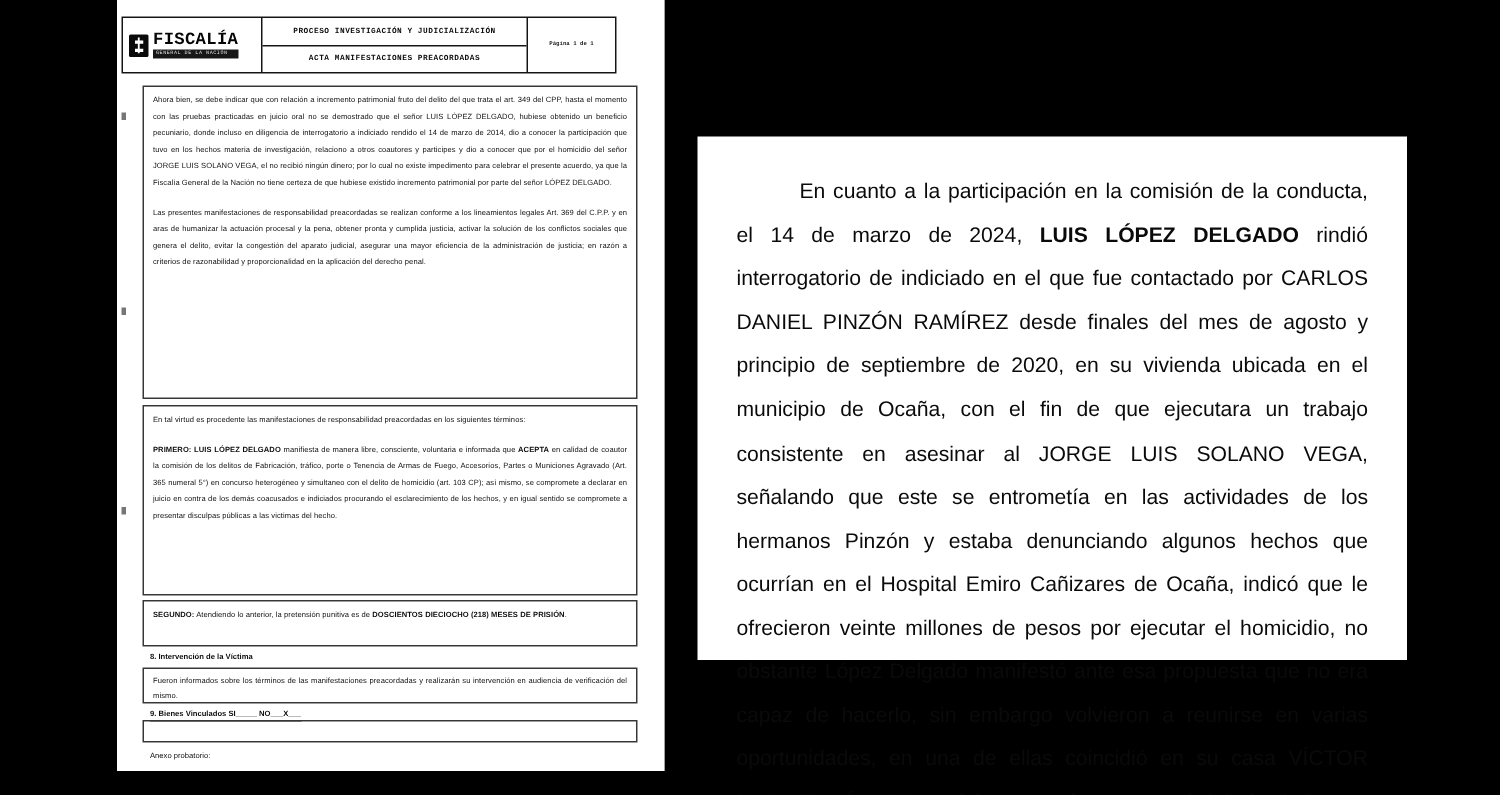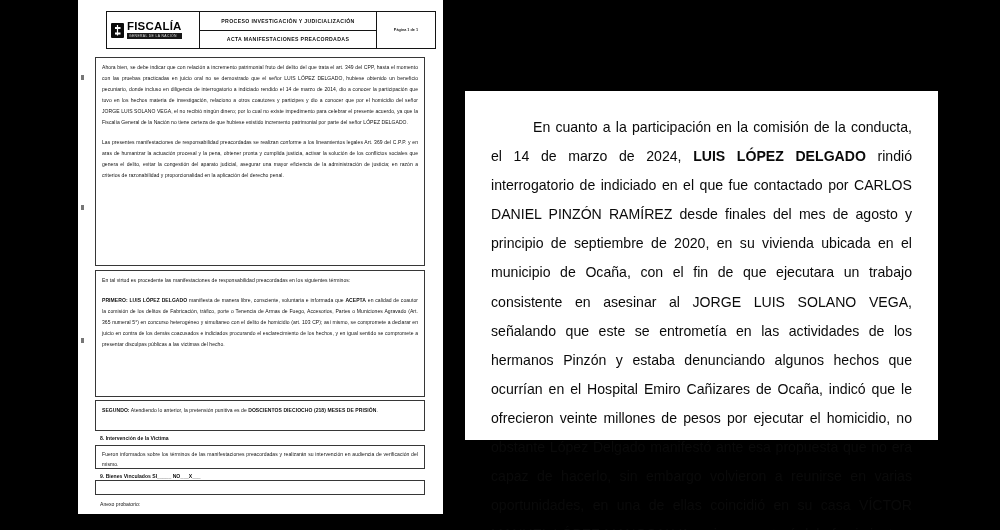--- a/index.html
+++ b/index.html
@@ -22,23 +22,23 @@
     filter:blur(0.32px) contrast(1.06);
   }
   
   .margin-tick{
     position:absolute;left:3px;width:3px;height:5px;background:#4a4a4a;
     opacity:.75;
   }
 
   
   #doc-header{
-    position:absolute;left:28px;top:11px;width:330px;height:38px;
+    position:absolute;left:3px;top:11px;width:330px;height:38px;
     border:1.4px solid #1a1a1a;
-    display:flex;box-sizing:border-box;background:#fff;
+    display:flex;box-sizing:border-box;background:#fff;font-family:Liberation Mono, monospace;
   }
   #logo-cell{
     width:93px;border-right:1.4px solid #1a1a1a;
     display:flex;align-items:center;gap:3px;padding:0 4px;box-sizing:border-box;
   }
   #logo-emblem{
     width:13px;height:15px;background:#111;flex:0 0 auto;
     position:relative;border-radius:1px;
   }
   #logo-emblem:before{

